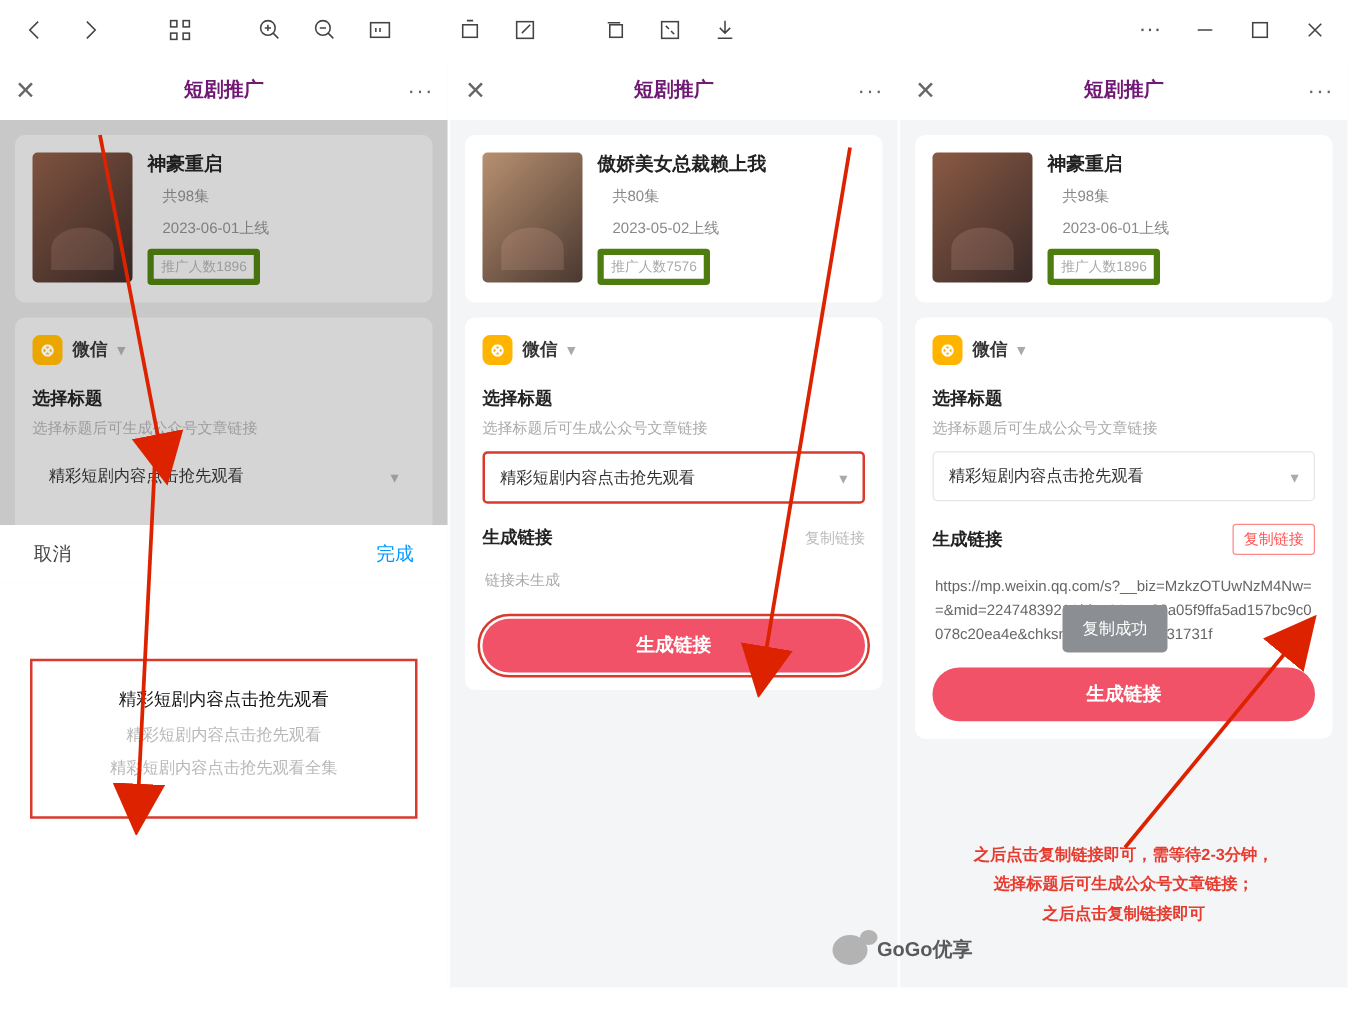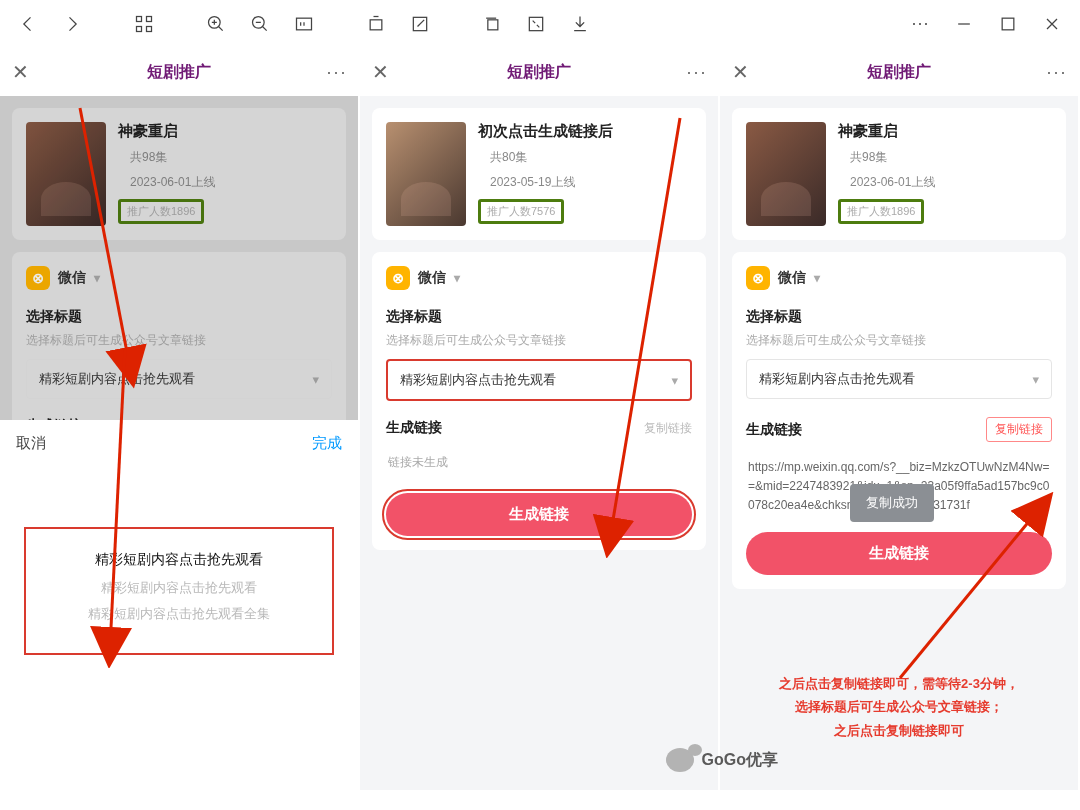--- a/index.html
+++ b/index.html
@@ -19,38 +19,38 @@
 .dimmed { background: #c8c8c8; }
 .card { background: #fff; margin: 12px; border-radius: 8px; padding: 14px; }
 .card.dimmed-card { background: #e8e8e8; filter: brightness(0.92); }
 .show { display: flex; gap: 12px; }
 .poster { width: 80px; height: 104px; background: linear-gradient(135deg,#8a5a44 0%,#3a2a28 100%); border-radius: 4px; flex-shrink: 0; position: relative; overflow: hidden; }
 .poster2 { width: 80px; height: 104px; background: linear-gradient(135deg,#b89070 0%,#4a3830 100%); border-radius: 4px; flex-shrink: 0; position: relative; overflow: hidden; }
 .poster:after,.poster2:after{content:'';position:absolute;bottom:10px;left:50%;transform:translateX(-50%);width:50px;height:34px;background:rgba(255,200,180,.15);border-radius:50% 50% 0 0;}
 .show-info { flex: 1; display: flex; flex-direction: column; gap: 8px; }
 .show-title { font-size: 15px; font-weight: 700; color: #222; }
 .show-meta { font-size: 12px; color: #888; margin-left: 12px; }
-.badge { display: inline-block; font-size: 11px; color: #aaa; border: 3px solid #4d7c0f; border-radius: 3px; padding: 2px 6px; width: fit-content; }
+.badge { display: inline-block; font-size: 11px; color: #aaa; border: 5px solid #4d7c0f; border-radius: 3px; padding: 2px 6px; width: fit-content; }
 .wx-row { display: flex; align-items: center; gap: 8px; font-size: 14px; font-weight: 600; color: #333; }
 .wx-ico { width: 24px; height: 24px; background: #ffb400; border-radius: 6px; display: inline-flex; align-items: center; justify-content: center; color: #fff; font-weight: bold; font-size: 14px; }
 .wx-row:after { content: '▾'; color: #aaa; font-size: 12px; }
 .lbl { font-size: 14px; font-weight: 700; color: #222; margin-bottom: 6px; }
 .hint { font-size: 12px; color: #aaa; margin-bottom: 10px; }
 .dd { border: 1px solid #e5e5e5; border-radius: 4px; padding: 10px 12px; font-size: 13px; color: #333; display: flex; justify-content: space-between; align-items: center; cursor: pointer; }
 .dd:after { content: '▾'; color: #aaa; }
 .dd.boxed { border: 2px solid #d93a2e; }
 .gen-row { display: flex; justify-content: space-between; align-items: center; margin-top: 18px; margin-bottom: 8px; }
 .gen-row .lbl { margin: 0; }
 .copy { font-size: 12px; color: #bbb; cursor: pointer; }
 .copy.active { color: #f55; border: 1px solid #f88; border-radius: 3px; padding: 3px 8px; }
 .linkbox { font-size: 12px; color: #aaa; padding: 8px 2px; min-height: 40px; word-break: break-all; line-height: 1.6; }
 .linkbox.filled { color: #666; }
 .gen-btn { background: #f25268; color: #fff; text-align: center; padding: 12px; border-radius: 24px; font-size: 15px; font-weight: 600; cursor: pointer; margin-top: 8px; }
 .gen-btn.boxed { outline: 2px solid #d93a2e; outline-offset: 2px; }
-.bottom-bar { background: #fff; padding: 14px 16px; display: flex; justify-content: space-between; font-size: 15px; }
+.bottom-bar { background: #fff; padding: 14px 27px; display: flex; justify-content: space-between; font-size: 15px; }
 .cancel { color: #444; cursor: pointer; }
 .done { color: #09f; cursor: pointer; }
 .popup { background: #fff; margin: 60px 24px 0; border: 2px solid #d93a2e; text-align: center; padding: 22px 10px; }
 .popup .o1 { font-size: 14px; color: #111; margin-bottom: 10px; }
 .popup .o2 { font-size: 13px; color: #b8b8b8; margin-bottom: 8px; }
 .toast { position: absolute; top: 436px; left: 130px; background: #8b8f94; color: #fff; font-size: 13px; padding: 10px 16px; border-radius: 4px; z-index: 5; }
 .note { position: absolute; top: 624px; left: 18px; right: 18px; color: #e63b2e; font-size: 13px; font-weight: 700; text-align: center; line-height: 1.8; }
 .arrow { position: absolute; pointer-events: none; z-index: 4; }
 .watermark { position: absolute; bottom: 18px; right: -60px; display: flex; align-items: center; gap: 8px; font-size: 16px; color: #5a5a5a; font-weight: 700; z-index: 10; }
 .watermark .bubble { width: 28px; height: 24px; background: #b3b3b3; border-radius: 50%; position: relative; }
@@ -214,23 +214,23 @@
     <div class="panel-hdr">
       <span class="x">✕</span>
       <span class="title">短剧推广</span>
       <span class="dots">···</span>
     </div>
     <div class="panel-body">
       <div class="card">
         <div class="show">
           <div class="poster2"></div>
           <div class="show-info">
-            <div class="show-title">初次点击生成链接后</div>
+            <div class="show-title">傲娇美女总裁赖上我</div>
             <div class="show-meta">共80集</div>
-            <div class="show-meta">2023-05-19上线</div>
+            <div class="show-meta">2023-05-02上线</div>
             <div class="badge">推广人数7576</div>
           </div>
         </div>
       </div>
       <div class="card">
         <div class="wx-row">
           <span class="wx-ico">⊗</span>
           <span>微信</span>
         </div>
         <div style="height:18px"></div>

